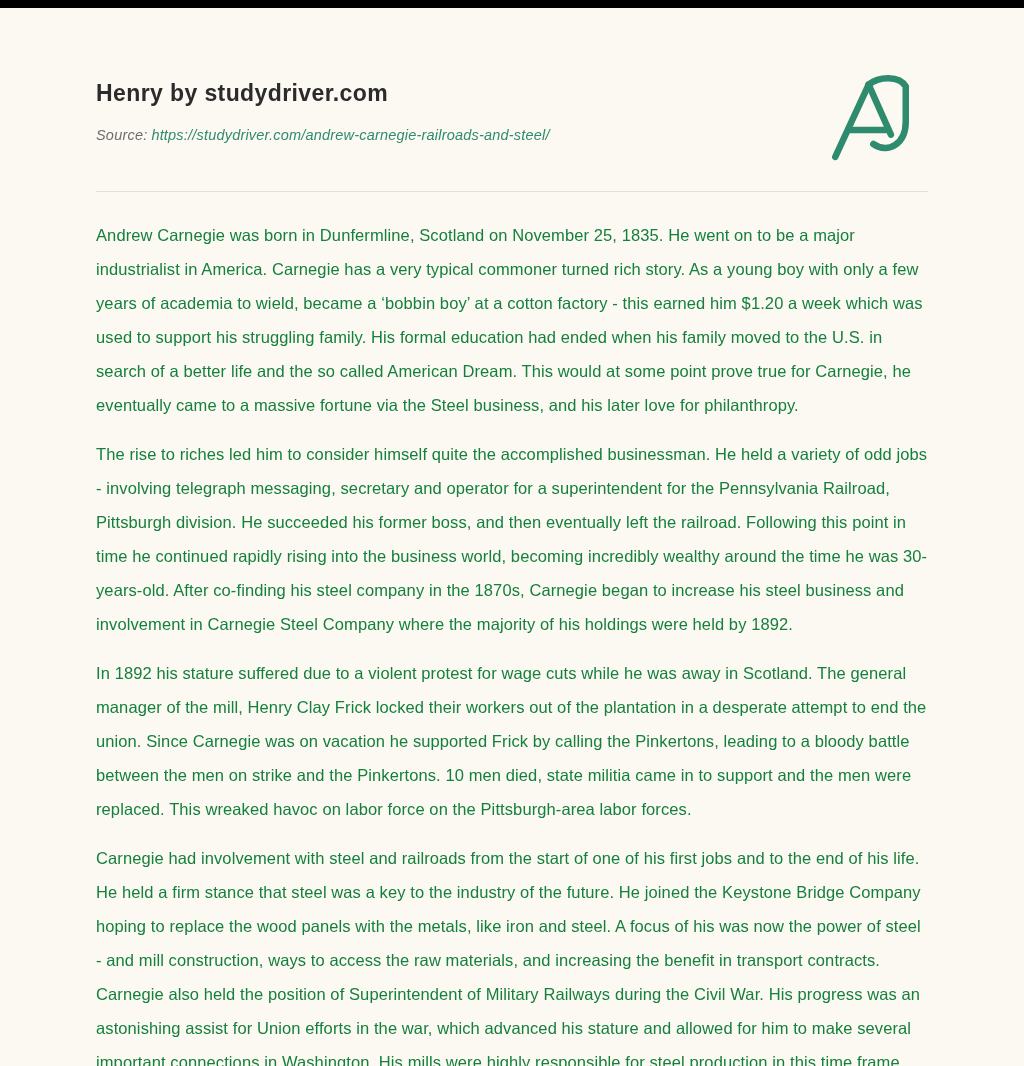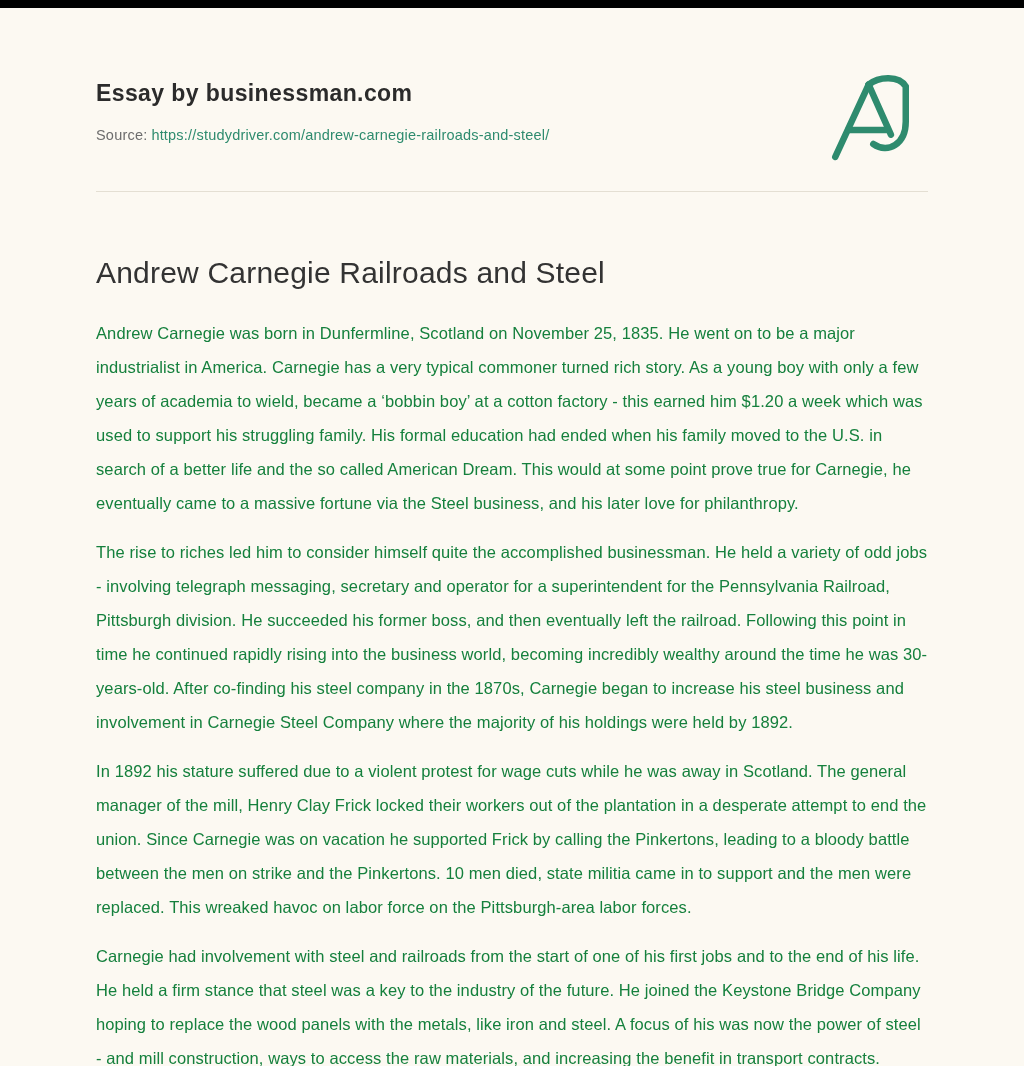--- a/index.html
+++ b/index.html
@@ -31,20 +31,21 @@
     font-size: 23px;
     font-weight: 700;
     color: #2b2b2b;
     letter-spacing: 0.4px;
   }
   .source-line {
     margin-top: 20px;
     font-size: 14.5px;
     color: #6d6d6d;
     letter-spacing: 0.2px;
+    font-style: italic;
   }
   .source-url {
     color: #2e8b6e;
     text-decoration: none;
     margin-left: 4px;
   }
   .logo {
     position: absolute;
     right: 0;
     top: -8px;
@@ -74,39 +75,38 @@
   }
 </style>
 </head>
 <body>
 
 <div class="top-bar"></div>
 
 <div class="container">
 
   <div class="header">
-    <div class="essay-title">Essay by businessman.com</div>
+    <div class="essay-title">Henry by studydriver.com</div>
 
     <div class="source-line">
       <span>Source:</span><a class="source-url" href="#">https://studydriver.com/andrew-carnegie-railroads-and-steel/</a>
     </div>
 
     <div class="logo">
       <svg width="102" height="92" viewBox="0 0 110 96" fill="none" xmlns="http://www.w3.org/2000/svg">
         <path d="M10 90 L46 12" stroke="#2e8b6e" stroke-width="7" stroke-linecap="round"></path>
         <path d="M46 12 L70 66" stroke="#2e8b6e" stroke-width="7" stroke-linecap="round"></path>
         <path d="M24 61 L65 61" stroke="#2e8b6e" stroke-width="7" stroke-linecap="round"></path>
         <path d="M46 12 C 57 3, 79 2, 86 14 L86 52 C 86 76, 67 87, 51 76" stroke="#2e8b6e" stroke-width="7" stroke-linecap="round" fill="none"></path>
       </svg>
     </div>
   </div>
 
   <div class="divider"></div>
 
-  <h1 class="article-title">Andrew Carnegie Railroads and Steel</h1>
 
   <div class="article-body">
     <p>Andrew Carnegie was born in Dunfermline, Scotland on November 25, 1835. He went on to be a major industrialist in America. Carnegie has a very typical commoner turned rich story. As a young boy with only a few years of academia to wield, became a ‘bobbin boy’ at a cotton factory - this earned him $1.20 a week which was used to support his struggling family. His formal education had ended when his family moved to the U.S. in search of a better life and the so called American Dream. This would at some point prove true for Carnegie, he eventually came to a massive fortune via the Steel business, and his later love for philanthropy.</p>
     <p>The rise to riches led him to consider himself quite the accomplished businessman. He held a variety of odd jobs - involving telegraph messaging, secretary and operator for a superintendent for the Pennsylvania Railroad, Pittsburgh division. He succeeded his former boss, and then eventually left the railroad. Following this point in time he continued rapidly rising into the business world, becoming incredibly wealthy around the time he was 30-years-old. After co-finding his steel company in the 1870s, Carnegie began to increase his steel business and involvement in Carnegie Steel Company where the majority of his holdings were held by 1892.</p>
     <p>In 1892 his stature suffered due to a violent protest for wage cuts while he was away in Scotland. The general manager of the mill, Henry Clay Frick locked their workers out of the plantation in a desperate attempt to end the union. Since Carnegie was on vacation he supported Frick by calling the Pinkertons, leading to a bloody battle between the men on strike and the Pinkertons. 10 men died, state militia came in to support and the men were replaced. This wreaked havoc on labor force on the Pittsburgh-area labor forces.</p>
     <p>Carnegie had involvement with steel and railroads from the start of one of his first jobs and to the end of his life. He held a firm stance that steel was a key to the industry of the future. He joined the Keystone Bridge Company hoping to replace the wood panels with the metals, like iron and steel. A focus of his was now the power of steel - and mill construction, ways to access the raw materials, and increasing the benefit in transport contracts. Carnegie also held the position of Superintendent of Military Railways during the Civil War. His progress was an astonishing assist for Union efforts in the war, which advanced his stature and allowed for him to make several important connections in Washington. His mills were highly responsible for steel production in this time frame, when Pittsburgh was targeted to replenish iron and fortifications for the war. Carnegie was responsible for the guarantee railways were open to D.C. and defeated troops were transported away.</p>
   </div>
 
 </div>
 

